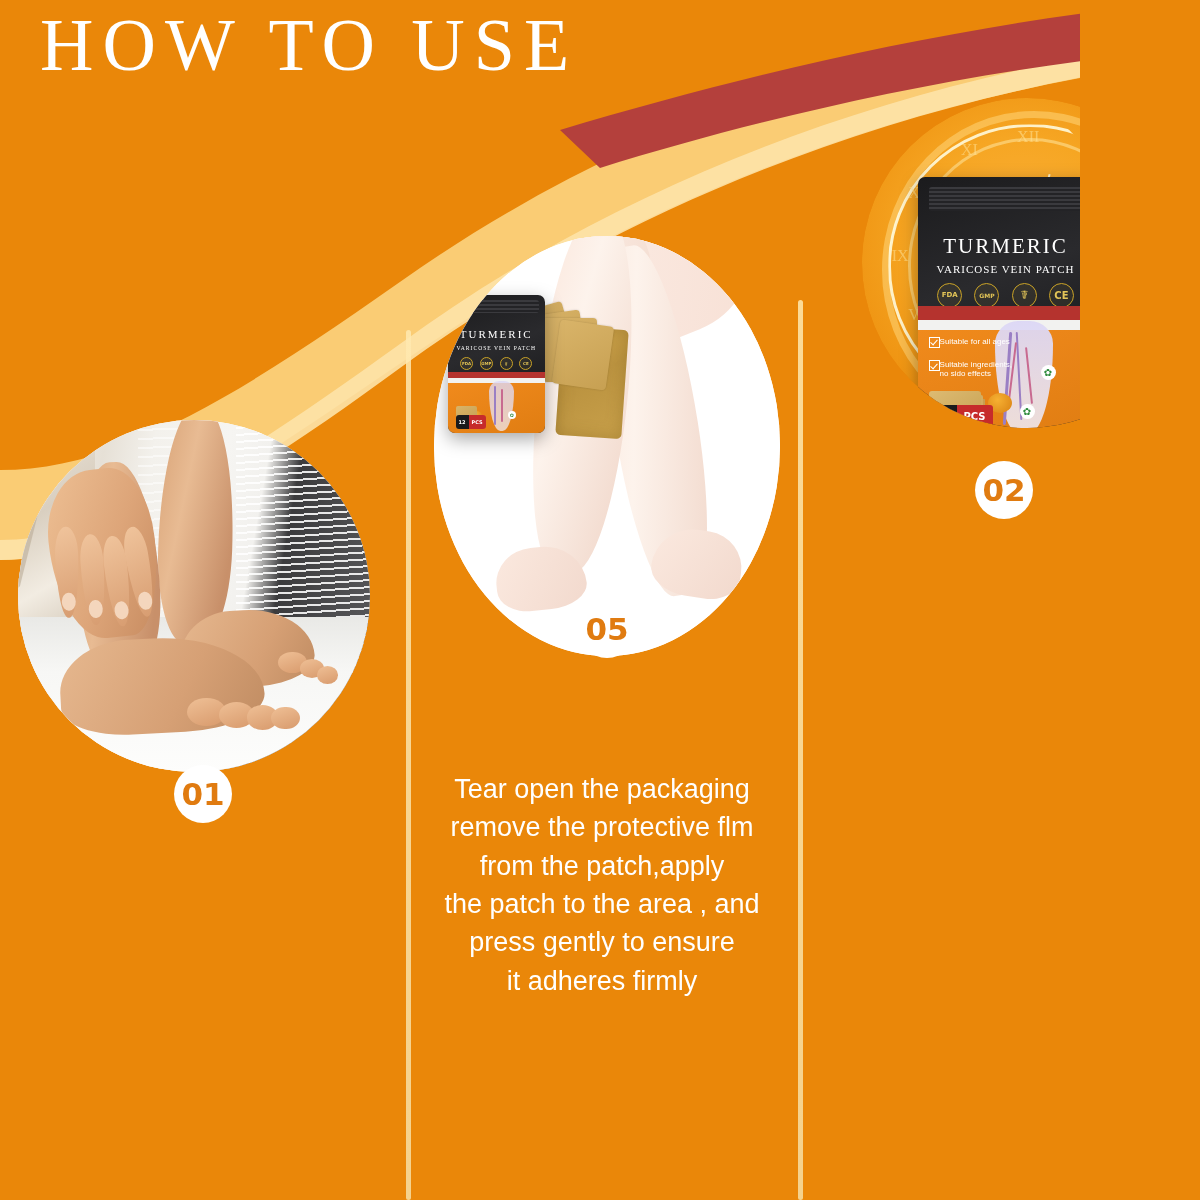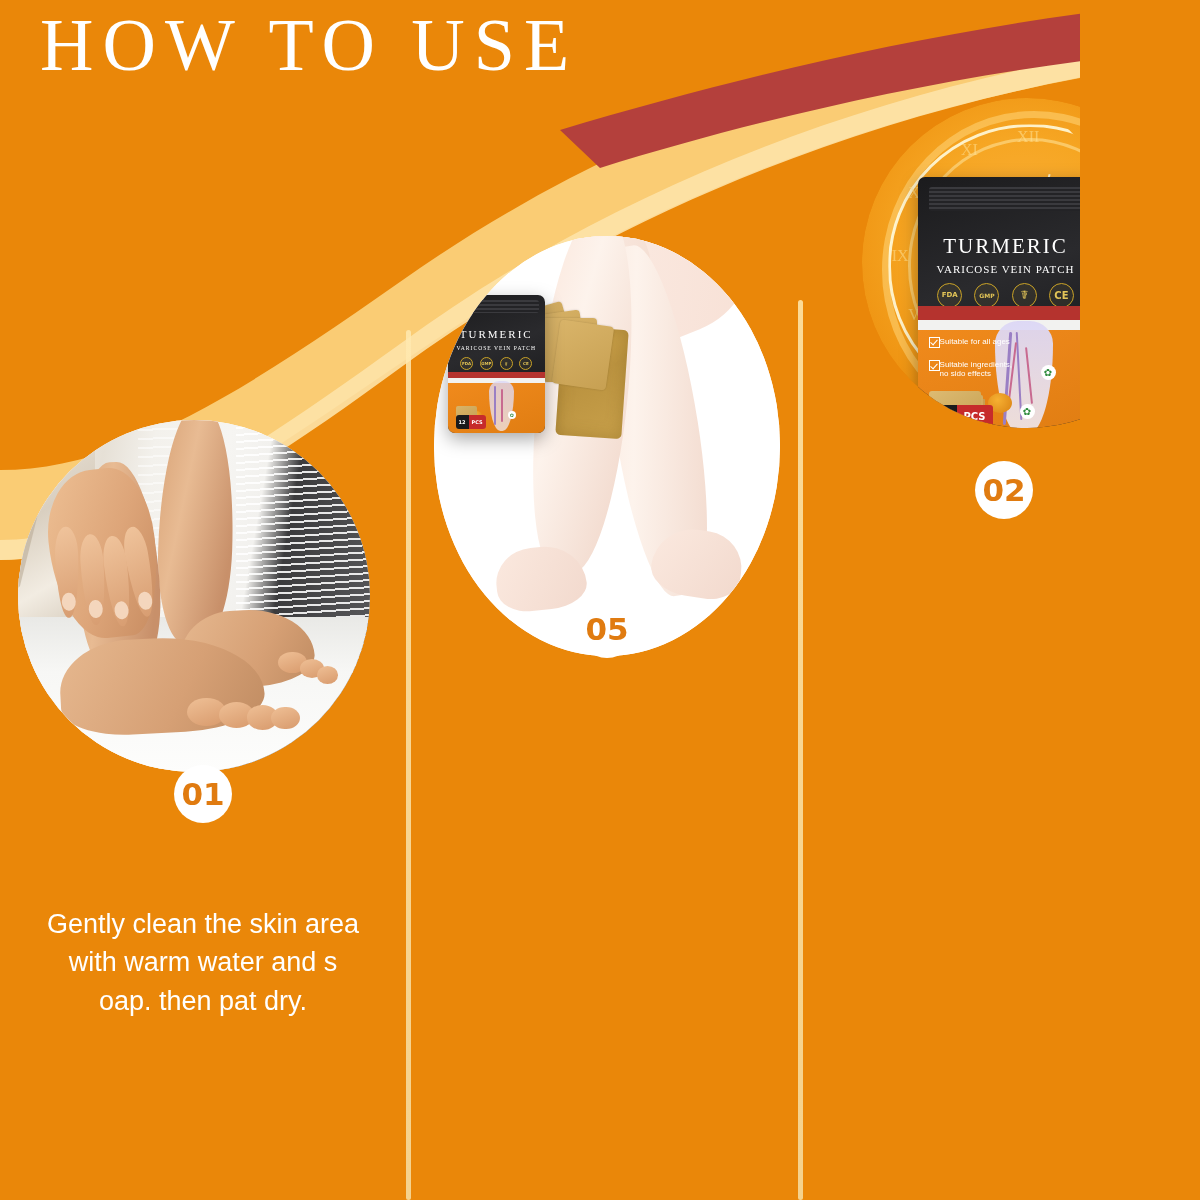--- a/index.html
+++ b/index.html
@@ -210,23 +210,20 @@
         </div>
       <div class="finger" style="left:50%;top:40%;transform:rotate(-1deg);">
           <span class="nail"></span>
         </div>
       <div class="finger" style="left:72%;top:36%;transform:rotate(-4deg);">
           <span class="nail"></span>
         </div>
     </div>
   </div>
   <div class="badge b1">01</div>
-  <div class="caption t1">Gently clean the skin area
-with warm water and s
-oap. then pat dry.</div>
 
   <div class="photo c2">
     <div class="p2-bg"></div>
     <div class="p2-thigh"></div>
     <div class="p2-hand"></div>
     <div class="p2-leg b"></div>
     <div class="p2-leg a"></div>
     <div class="p2-foot b"></div>
     <div class="p2-foot a"></div>
     <div class="p2-patch"></div>
@@ -258,20 +255,26 @@
       <div class="leafdot" style="left:62%;top:84%;width:8px;height:8px;color:#2e8b3d;font-size:5px;">✿</div>
       <div class="mini-sheets" style="left:8%;top:80%;width:22%;height:12%;
            background:linear-gradient(145deg,#d9b469,#c7a052);border-radius:2px;"></div>
       <div class="pcs" style="left:8%;bottom:3%;height:10%;font-size:5px;">
         <div class="pcs-n" style="padding:0 3px;">12</div>
         <div class="pcs-t" style="padding:0 3px;">PCS</div>
       </div>
     </div>
   </div>
   <div class="badge b2">05</div>
+  <div class="caption t2">Tear open the packaging
+remove the protective flm
+from the patch,apply
+the patch to the area , and
+press gently to ensure
+it adheres firmly</div>
 
   <div class="photo c3">
     <div class="clock">
       <div class="clock-rim"></div>
       <div class="clock-inner"></div>
       <div class="clock-glow"></div>
 
       <div class="roman" style="left:47%;top:9%;">XII</div>
       <div class="roman" style="left:66%;top:13%;">I</div>
       <div class="roman" style="left:79%;top:26%;">II</div>

